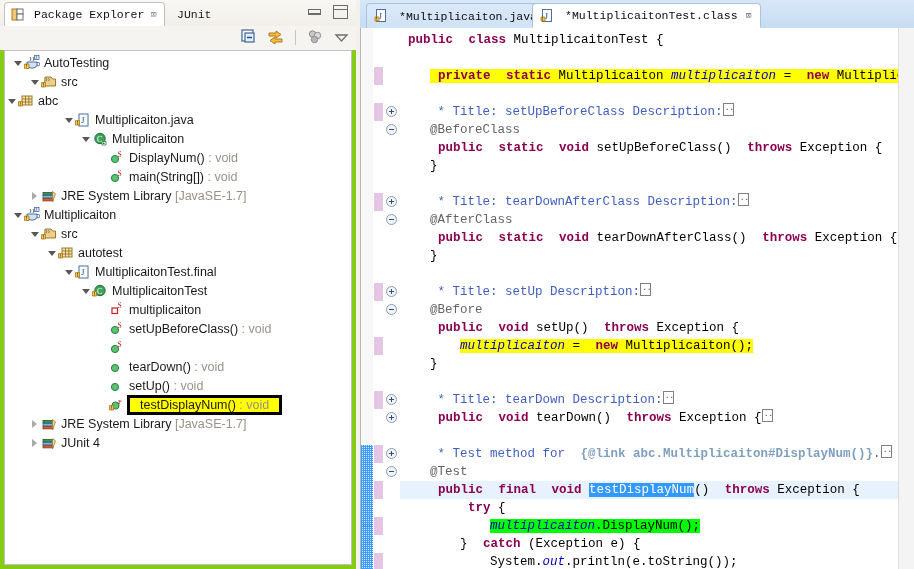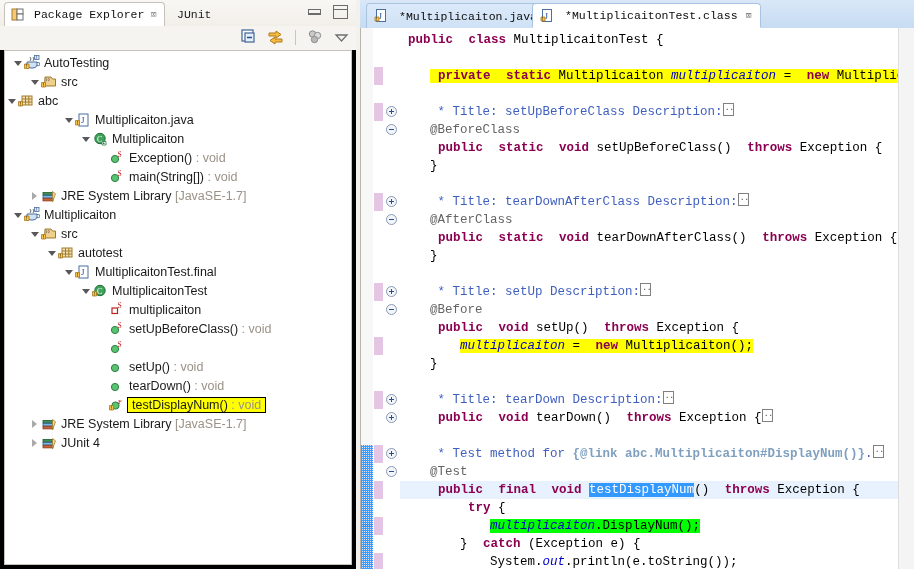--- a/index.html
+++ b/index.html
@@ -18,21 +18,21 @@
     position: absolute; inset: 0;
     display: flex;
     background: #f3f1ee;
   }
 
   
   .left-view {
     width: 356px;
     height: 569px;
     position: relative;
-    background: #000000;
+    background: #84cc16;
     box-sizing: border-box;
   }
   .view-tabbar {
     position: relative;
     height: 26px;
     background: linear-gradient(to bottom,#f8f7f4 0%, #f2efe9 100%);
   }
   .vtab {
     position: absolute;
     top: 2px;
@@ -151,22 +151,22 @@
     width: 17px; flex: 0 0 17px;
     height: 16px;
     margin-right: 3px;
     position: relative;
   }
   .ticon svg{ display:block; }
   .tlabel { color:#1a1a1a; }
   .tdim { color:#9a9287; }
   .thl {
     background: #ffff00;
-    border: 1px solid #000000;
-    padding: 0 4px;
+    border: 3px solid #000000;
+    padding: 0 10px;
     margin-left: -2px;
   }
 
   
   .sash { width: 4px; background:#f3f1ee; }
 
   
   .editor-area {
     flex: 1;
     position: relative;
@@ -242,21 +242,21 @@
   }
   .ov-ruler {
     position: absolute; right: 0; top: 0; bottom: 0;
     width: 15px; background: #f4f4f4; border-left:1px solid #ddd;
   }
 
   .ln { height: 18px; white-space: pre; }
   .kw   { color: #8b0050; font-weight: bold; padding-left: 8px; }
   .fld  { color: #0000c0; font-style: italic; }
   .jdoc { color: #3f5fbf; }
-  .jtag { color: #7f9fbf; font-weight: bold; }
+  .jtag { color: #7f9fbf; font-weight: bold; margin-left: 8px; }
   .ann  { color: #646464; }
   .stat { color: #0000c0; font-style: italic; }
 
   .hl-yellow { background:#ffff00; }
   .hl-green  { background:#00ff00; }
   .hl-select { background:#3399ff; color:#ffffff; }
   .line-hl   { background:#e8f2fe; }
 
   .fold-plus, .fold-minus {
     position: absolute;
@@ -458,21 +458,21 @@
             <span><span class="tlabel">Multiplicaiton</span></span>
           </div>
           <div class="trow" style="padding-left: 91px;">
             <span class="twist"></span>
             <span class="ticon">
               <svg width="16" height="16" viewBox="0 0 16 16">
                 <circle cx="6" cy="9" r="3.6" fill="#5ac36f" stroke="#2e7d45" stroke-width="1"></circle>
                 <text x="8.5" y="6.5" font-size="7.5" fill="#c22020" font-family="serif">S</text>
               </svg>
             </span>
-            <span><span class="tlabel">Exception() </span><span class="tdim">: void</span></span>
+            <span><span class="tlabel">DisplayNum() </span><span class="tdim">: void</span></span>
           </div>
           <div class="trow" style="padding-left: 91px;">
             <span class="twist"></span>
             <span class="ticon">
               <svg width="16" height="16" viewBox="0 0 16 16">
                 <circle cx="6" cy="9" r="3.6" fill="#5ac36f" stroke="#2e7d45" stroke-width="1"></circle>
                 <text x="8.5" y="6.5" font-size="7.5" fill="#c22020" font-family="serif">S</text>
               </svg>
             </span>
             <span><span class="tlabel">main(String[]) </span><span class="tdim">: void</span></span>
@@ -598,30 +598,30 @@
               </svg>
             </span>
           </div>
           <div class="trow" style="padding-left: 91px;">
             <span class="twist"></span>
             <span class="ticon">
               <svg width="16" height="16" viewBox="0 0 16 16">
                 <circle cx="6" cy="9" r="3.6" fill="#5ac36f" stroke="#2e7d45" stroke-width="1"></circle>
               </svg>
             </span>
-            <span><span class="tlabel">setUp() </span><span class="tdim">: void</span></span>
+            <span><span class="tlabel">tearDown() </span><span class="tdim">: void</span></span>
           </div>
           <div class="trow" style="padding-left: 91px;">
             <span class="twist"></span>
             <span class="ticon">
               <svg width="16" height="16" viewBox="0 0 16 16">
                 <circle cx="6" cy="9" r="3.6" fill="#5ac36f" stroke="#2e7d45" stroke-width="1"></circle>
               </svg>
             </span>
-            <span><span class="tlabel">tearDown() </span><span class="tdim">: void</span></span>
+            <span><span class="tlabel">setUp() </span><span class="tdim">: void</span></span>
           </div>
           <div class="trow" style="padding-left: 91px;">
             <span class="twist"></span>
             <span class="ticon">
               <svg width="16" height="16" viewBox="0 0 16 16">
                 <circle cx="6.5" cy="8.5" r="3.6" fill="#5ac36f" stroke="#2e7d45" stroke-width="1"></circle>
                 <text x="9" y="6.5" font-size="7" fill="#c22020" font-family="serif">F</text>
                 <polygon points="0.5,8.5 4.5,8.5 4.5,13 0.5,13" fill="#f5c451" stroke="#a9791f" stroke-width="0.8"></polygon>
                 <text x="1.6" y="12.6" font-size="6" fill="#3a2a00">!</text>
               </svg>

